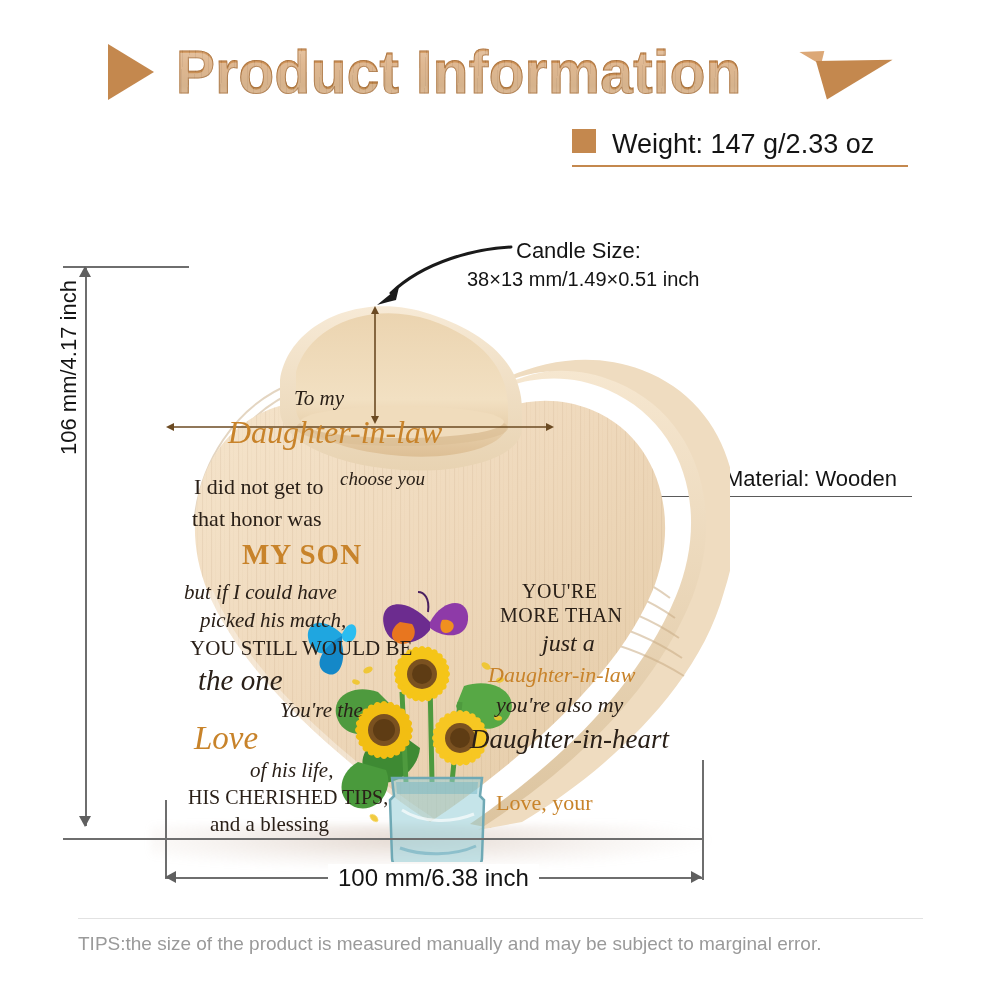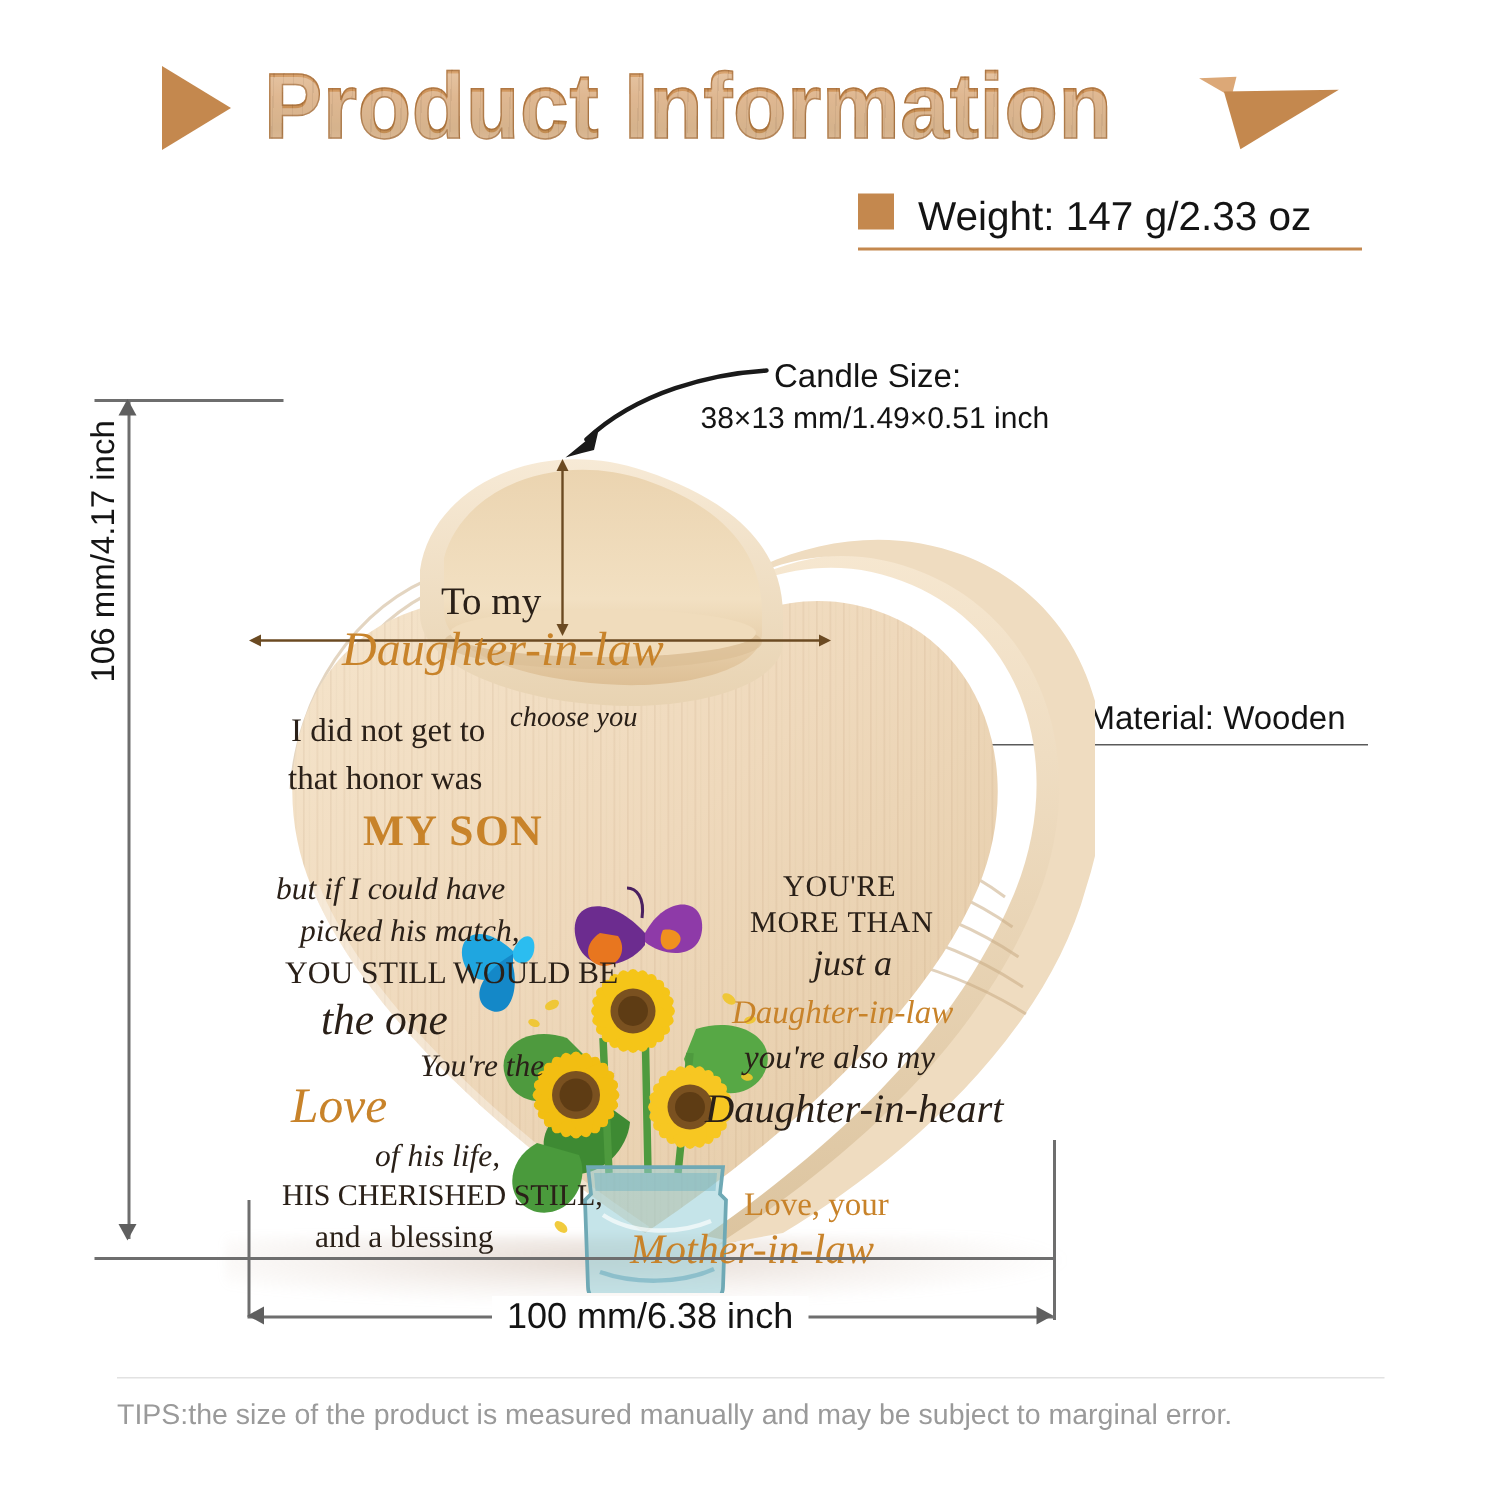--- a/index.html
+++ b/index.html
@@ -333,44 +333,43 @@
           <ellipse cx="226" cy="420" rx="4" ry="2.5" transform="rotate(20 226 420)"></ellipse>
           <ellipse cx="356" cy="404" rx="5" ry="3" transform="rotate(35 356 404)"></ellipse>
           <ellipse cx="370" cy="418" rx="4" ry="2.5" transform="rotate(-15 370 418)"></ellipse>
           <ellipse cx="244" cy="556" rx="5" ry="3" transform="rotate(40 244 556)"></ellipse>
           <ellipse cx="368" cy="456" rx="4" ry="2.5" transform="rotate(10 368 456)"></ellipse>
         </g>
       </g>
     </svg>
 
     <div class="face-text">
-      <div class="ft serif" style="left:164px;top:124px;font-size:26px;">To my</div>
+      <div class="ft serif" style="left:164px;top:124px;font-size:21px;font-style:italic;">To my</div>
       <div class="ft script orange" style="left:98px;top:152px;font-size:32px;">Daughter-in-law</div>
       <div class="ft serif" style="left:64px;top:212px;font-size:22px;">I did not get to</div>
       <div class="ft script" style="left:210px;top:206px;font-size:19px;">choose you</div>
       <div class="ft serif" style="left:62px;top:244px;font-size:22px;">that honor was</div>
       <div class="ft serif orange" style="left:112px;top:276px;font-size:29px;font-weight:bold;letter-spacing:1px;">MY SON</div>
       <div class="ft script" style="left:54px;top:318px;font-size:21px;">but if I could have</div>
       <div class="ft script" style="left:70px;top:346px;font-size:21px;">picked his match,</div>
       <div class="ft serif" style="left:60px;top:374px;font-size:21px;">YOU STILL WOULD BE</div>
-      <div class="ft script" style="left:84px;top:402px;font-size:29px;">the one</div>
+      <div class="ft script" style="left:68px;top:402px;font-size:29px;">the one</div>
       <div class="ft script" style="left:126px;top:436px;font-size:21px;margin-left:24px;">You're the</div>
       <div class="ft script orange" style="left:64px;top:458px;font-size:33px;">Love</div>
       <div class="ft script" style="left:120px;top:496px;font-size:21px;">of his life,</div>
-      <div class="ft serif" style="left:58px;top:524px;font-size:20px;">HIS CHERISHED STILL,</div>
+      <div class="ft serif" style="left:58px;top:524px;font-size:20px;">HIS CHERISHED TIPS,</div>
       <div class="ft serif" style="left:80px;top:550px;font-size:21px;">and a blessing</div>
 
       <div class="ft serif" style="left:392px;top:318px;font-size:20px;letter-spacing:.5px;">YOU'RE</div>
       <div class="ft serif" style="left:370px;top:342px;font-size:20px;letter-spacing:.5px;">MORE THAN</div>
       <div class="ft script" style="left:412px;top:368px;font-size:24px;">just a</div>
       <div class="ft script orange" style="left:358px;top:400px;font-size:22px;">Daughter-in-law</div>
       <div class="ft script" style="left:366px;top:430px;font-size:22px;">you're also my</div>
       <div class="ft script" style="left:340px;top:462px;font-size:27px;">Daughter-in-heart</div>
       <div class="ft serif orange" style="left:366px;top:528px;font-size:22px;">Love, your</div>
-      <div class="ft script orange" style="left:290px;top:556px;font-size:28px;">Mother-in-law</div>
     </div>
   </div>
 
   <div class="dim-line v-main"></div>
   <div class="tick-top"></div>
   <div class="tick-bot"></div>
   <div class="dim-line v-right"></div>
   <div class="dim-line v-left2"></div>
   <div class="dim-line h-width"></div>
 

